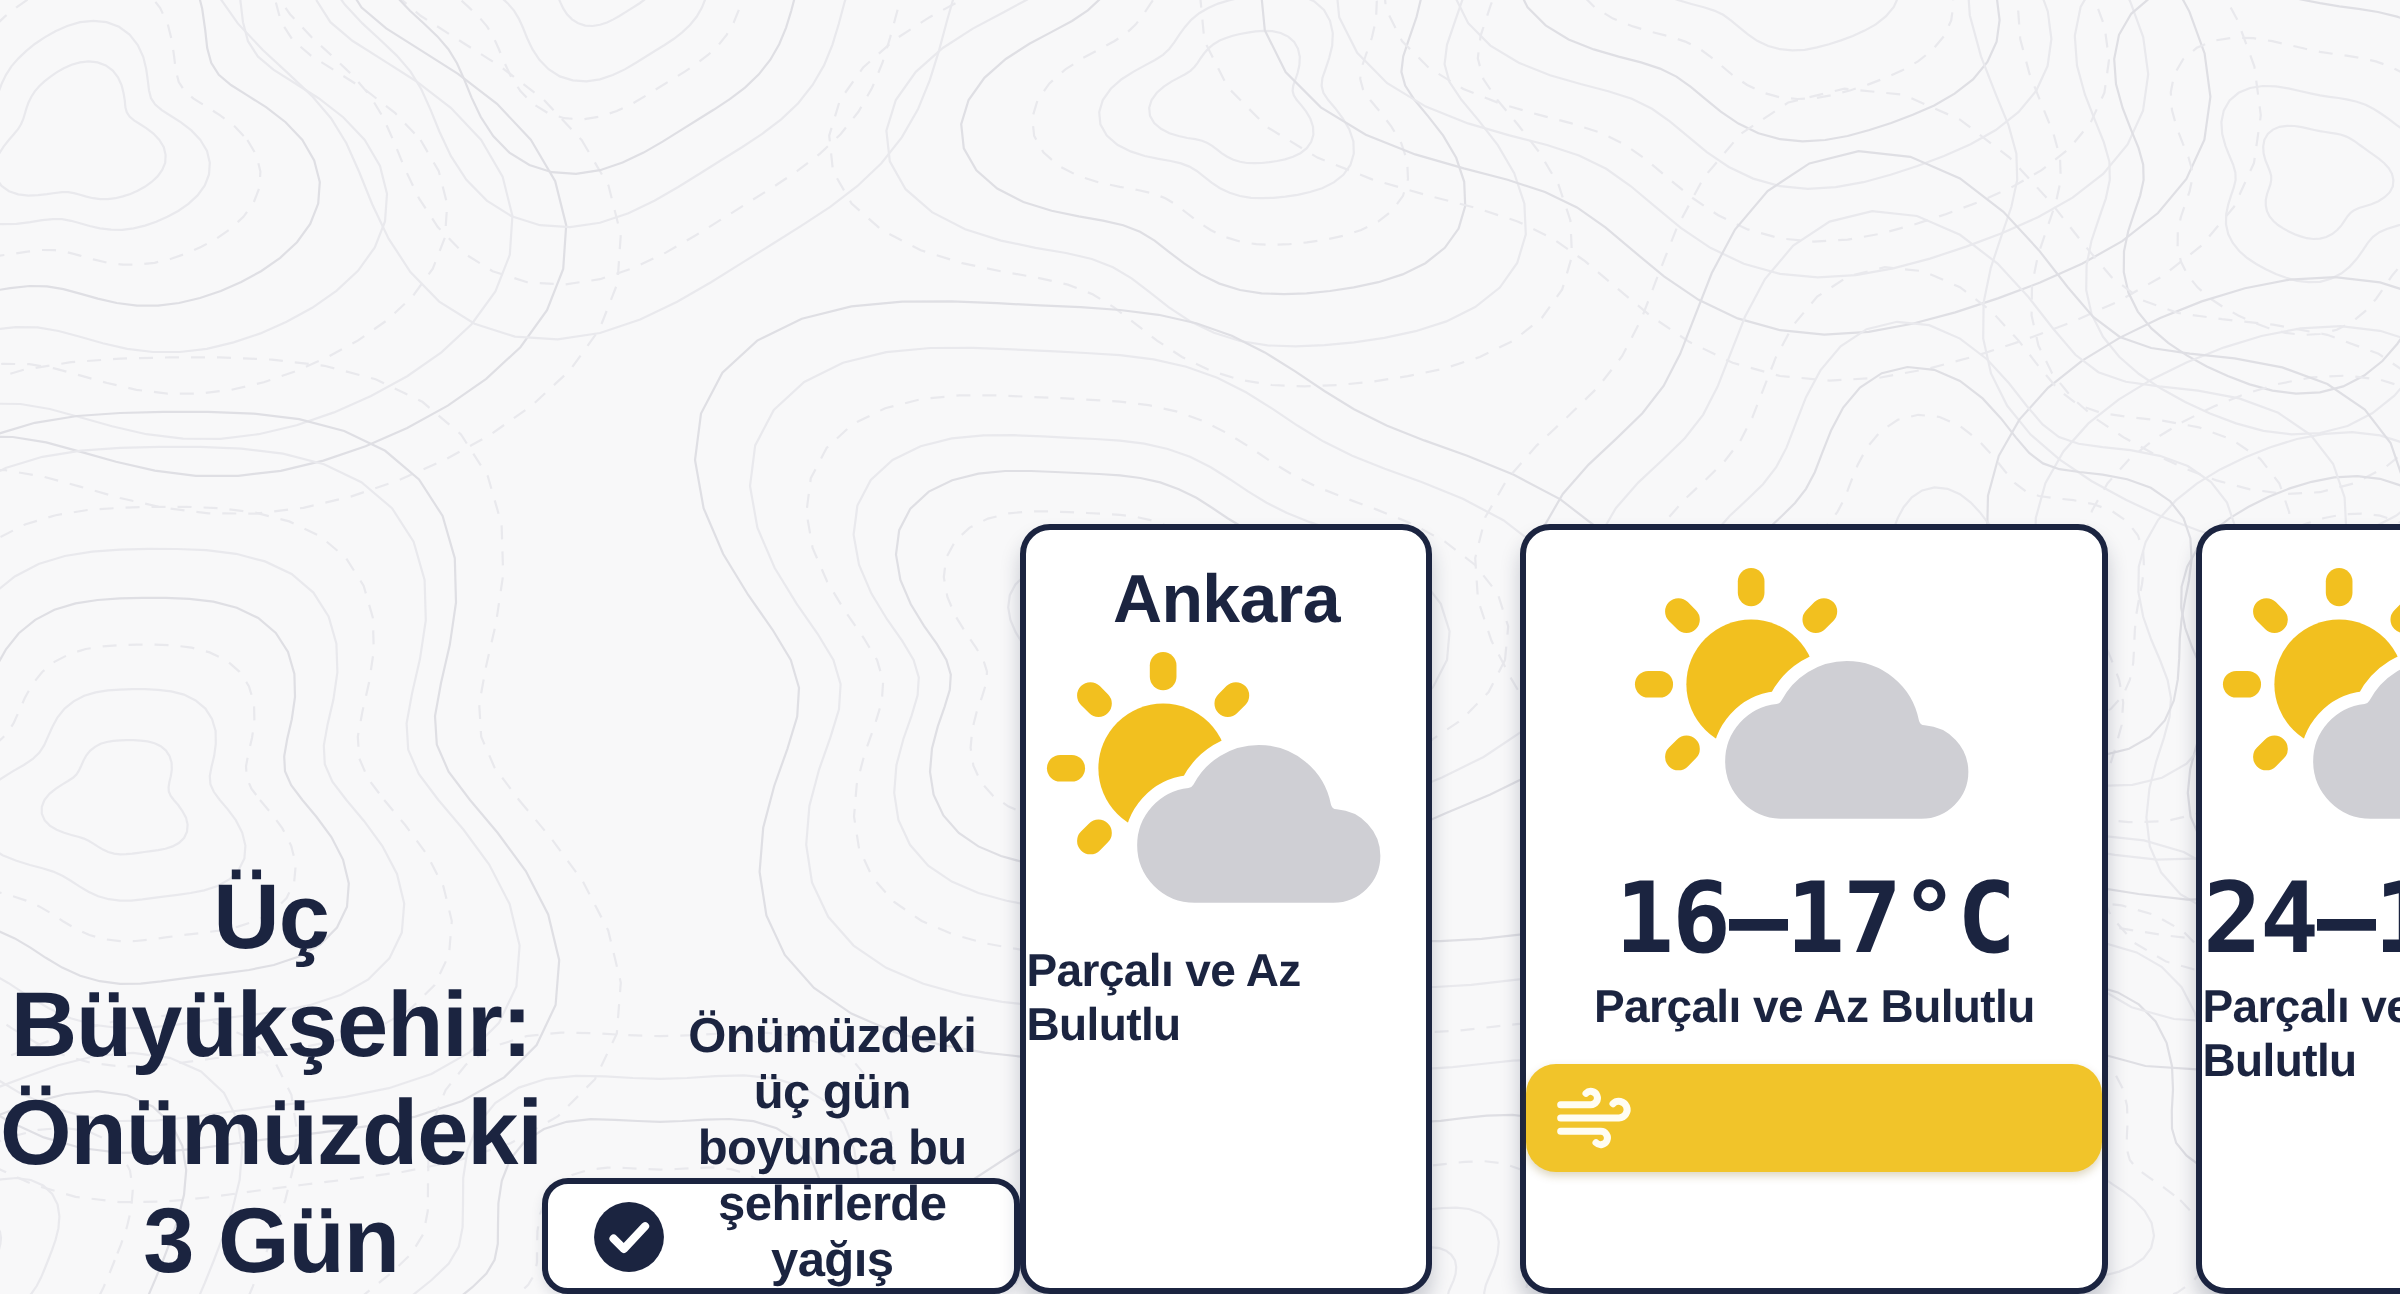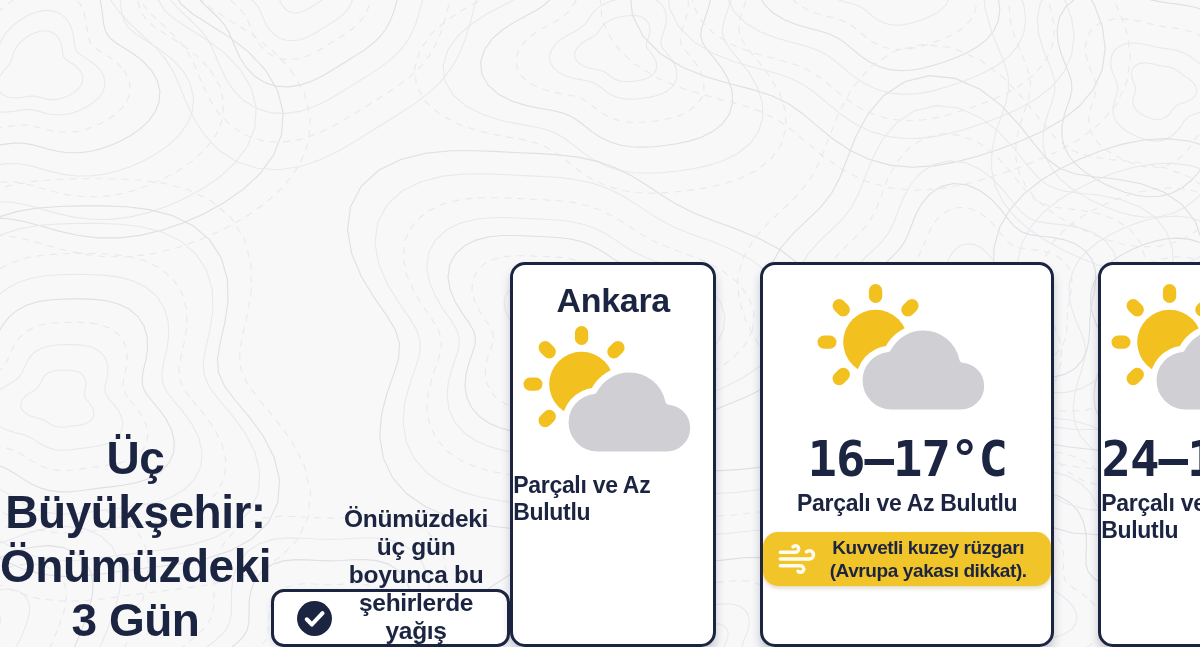--- a/index.html
+++ b/index.html
@@ -279,24 +279,20 @@
       <div class="temp">16–17°C</div>
       <div class="condition">Parçalı ve Az Bulutlu</div>
       <div class="warning-badge">
         <span class="wind-wrap">
           <svg viewBox="0 0 24 24" width="40" height="40" fill="none" stroke="#FFFDF2" stroke-width="2.1" stroke-linecap="round" stroke-linejoin="round">
             <path d="M17.7 7.7a2.5 2.5 0 1 1 1.8 4.3H2"></path>
             <path d="M9.6 4.6A2 2 0 1 1 11 8H2"></path>
             <path d="M12.6 19.4A2 2 0 1 0 14 16H2"></path>
           </svg>
         </span>
-        <span class="warning-text">
-          <span>Kuvvetli kuzey rüzgarı</span><br>
-          <span>(Avrupa yakası dikkat).</span>
-        </span>
       </div>
     </div>
 
     <div class="card">
       <svg class="weather-icon" viewBox="0 0 210 150">
         <g transform="translate(72,62)">
           <g class="sun-ray-group">
             <rect class="sun-ray" x="41" y="-7" width="20" height="14" rx="7"></rect>
             <rect class="sun-ray" x="41" y="-7" width="20" height="14" rx="7" transform="rotate(45)"></rect>
             <rect class="sun-ray" x="41" y="-7" width="20" height="14" rx="7" transform="rotate(90)"></rect>

